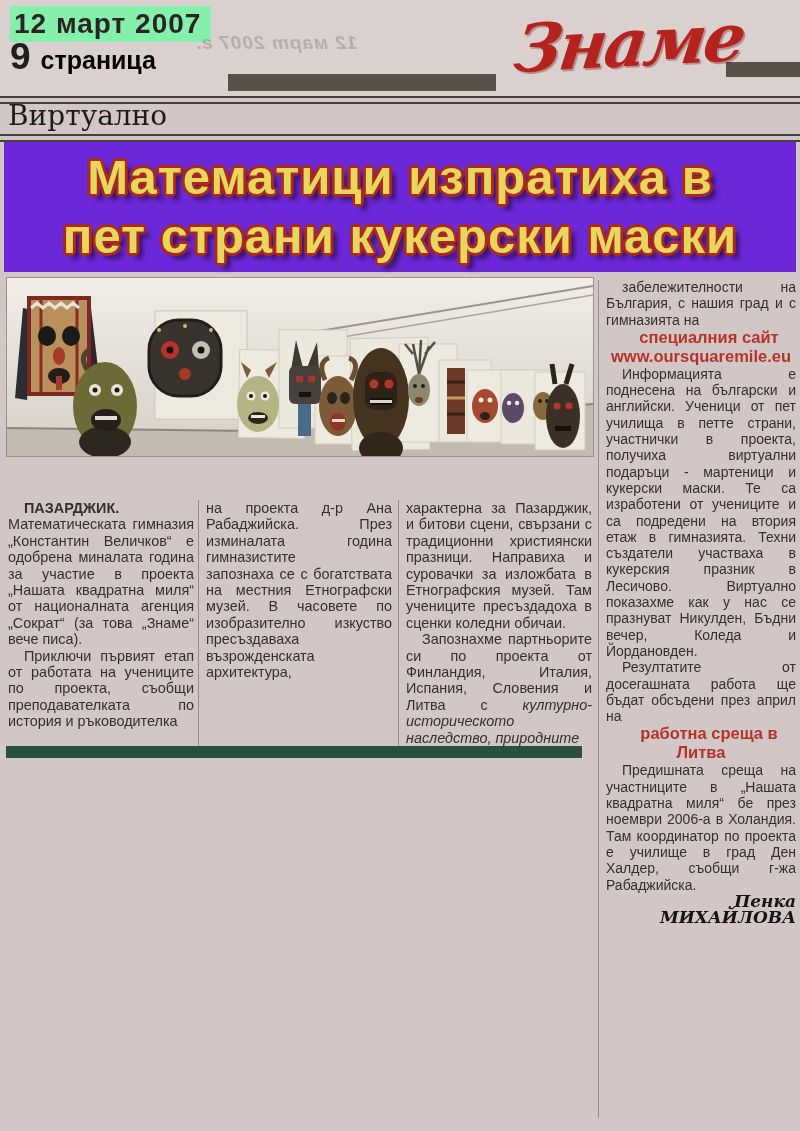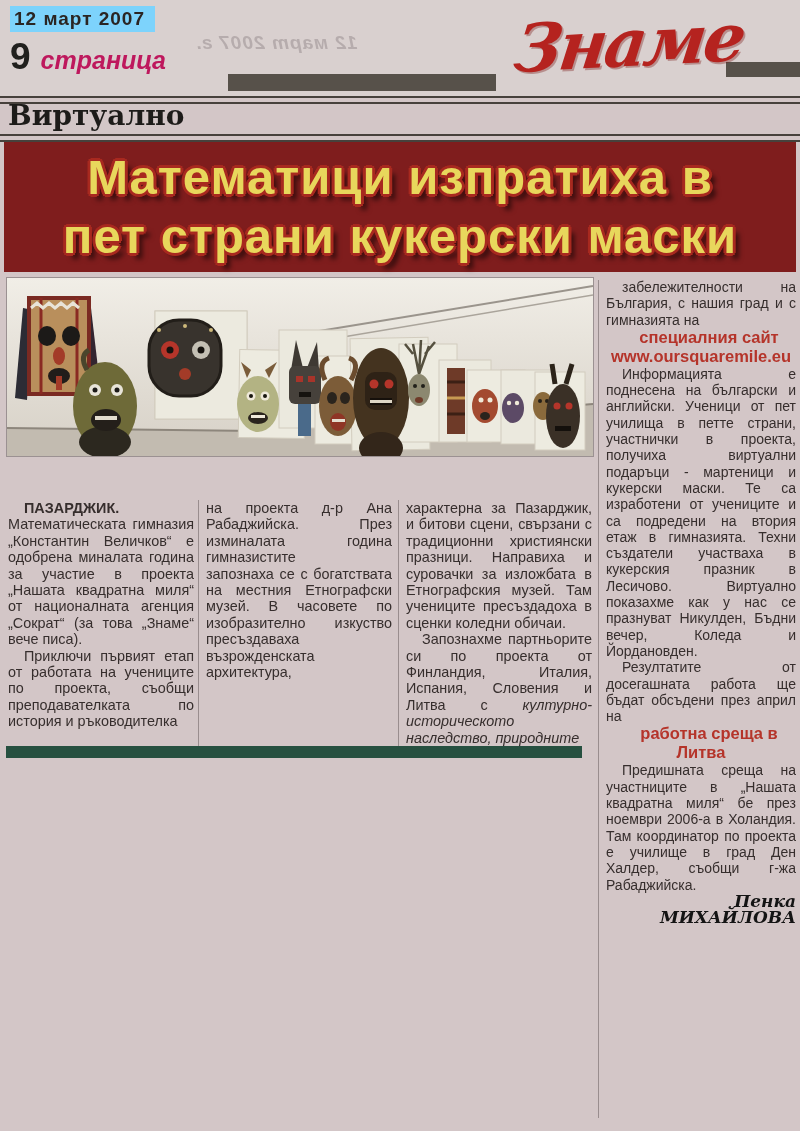--- a/index.html
+++ b/index.html
@@ -5,52 +5,52 @@
   html,body{margin:0;padding:0;background:#b7abac;}
   #page{
     position:relative;width:800px;height:1131px;margin:0 auto;
     background:#d3c6c7;overflow:hidden;
     font-family:"Liberation Sans",sans-serif;color:#38302f;
   }
   
   #header-strip{position:absolute;left:0;top:0;width:800px;height:96px;background:#d9d0cf;}
   #date-box{
     position:absolute;left:10px;top:6px;padding:2px 10px 2px 4px;
-    background:#7dd3fc;font-weight:bold;font-size:19px;color:#2a2523;letter-spacing:1px;
+    background:#86efac;font-weight:bold;font-size:28px;color:#2a2523;letter-spacing:1px;
   }
   #bleed-date{
     position:absolute;left:195px;top:32px;font-size:19px;font-style:italic;color:#8d8284;
     transform:scaleX(-1);opacity:.45;font-weight:bold;letter-spacing:1px;
   }
   #pageno-row{position:absolute;left:10px;top:36px;display:flex;align-items:baseline;gap:10px;}
   #page-number{font-size:37px;font-weight:bold;color:#21201e;}
-  #page-word{font-size:25px;font-weight:bold;font-style:italic;color:#be185d;}
+  #page-word{font-size:25px;font-weight:bold;color:#000000;}
   .hdr-bar{position:absolute;background:#57514a;}
   #hdr-bar-left{left:228px;top:74px;width:268px;height:17px;}
   #hdr-bar-right{left:726px;top:62px;width:74px;height:15px;}
   #logo{
     position:absolute;left:515px;top:4px;
     font-family:"DejaVu Serif",serif;font-style:italic;font-weight:bold;
     font-size:66px;color:#b5231f;transform:rotate(-3deg) skewX(-10deg);
     letter-spacing:-3px;text-shadow:2px 2px 0 rgba(120,20,16,.35);
   }
   .double-rule{
     position:absolute;left:0;width:800px;height:4px;
     border-top:2px solid #47413c;border-bottom:2px solid #47413c;
   }
   #rule-top{top:96px;}
   #rule-mid{top:134px;}
   #section-label{
     position:absolute;left:8px;top:99px;
-    font-family:"DejaVu Serif",serif;font-weight:bold;font-size:28px;color:#1d1b19;
+    font-family:"DejaVu Serif",serif;font-weight:normal;font-size:28px;color:#1d1b19;
   }
   
   #headline{
     position:absolute;left:4px;top:142px;width:792px;height:130px;
-    background:#7f1d1d;display:flex;flex-direction:column;justify-content:center;
+    background:#6d28d9;display:flex;flex-direction:column;justify-content:center;
     text-align:center;
   }
   .headline-line{
     font-size:49px;font-weight:800;line-height:59px;letter-spacing:1px;
     color:#e8d75c;
     text-shadow:
       -3px 0 0 #a8291f, 3px 0 0 #a8291f, 0 -3px 0 #a8291f, 0 3px 0 #a8291f,
       -2px -2px 0 #a8291f, 2px -2px 0 #a8291f, -2px 2px 0 #a8291f, 2px 2px 0 #a8291f,
       6px 6px 5px rgba(0,0,0,.55);
     white-space:nowrap;

